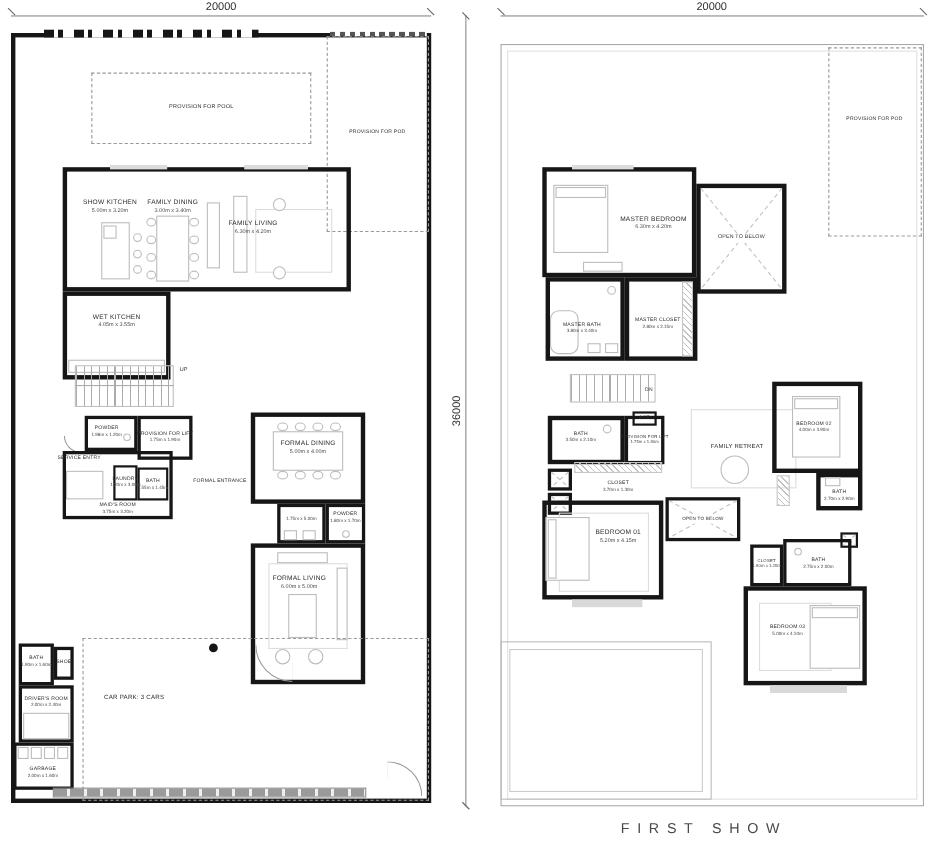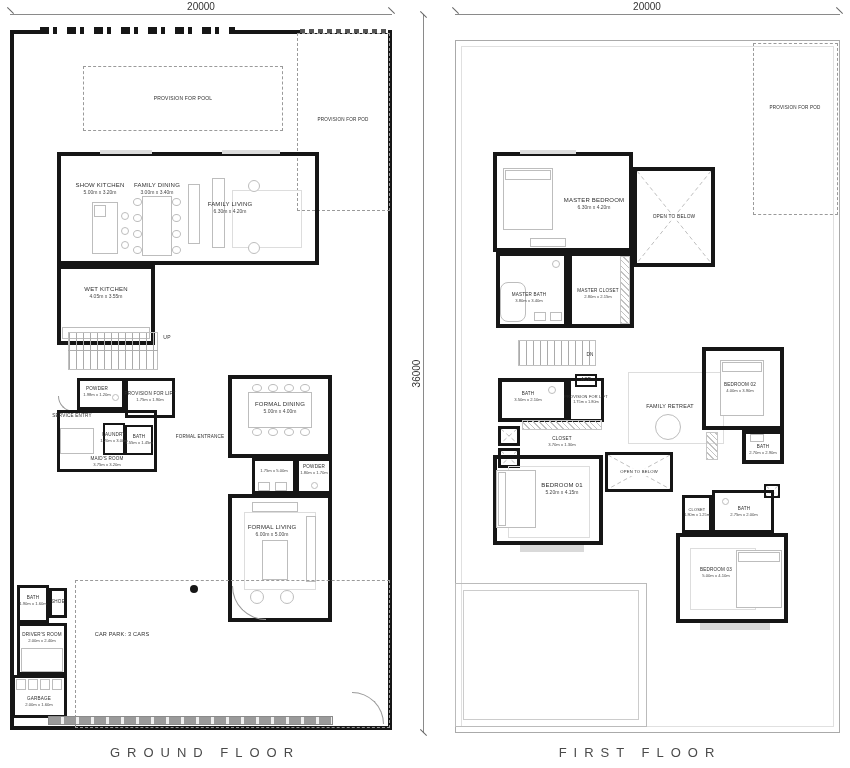--- a/index.html
+++ b/index.html
@@ -388,16 +388,15 @@
   <div class="abs f" style="left:738px;top:552px;width:42px;height:10px;"></div>
   <div class="rl xs" style="left:716px;top:573px;">
     <span class="nm">BEDROOM 03</span>
     <span class="dm">5.00m x 4.10m</span>
   </div>
   <div class="abs" style="left:700px;top:623px;width:70px;height:7px;background:#d9d9d9;"></div>
 
   <div class="abs" style="left:455px;top:583px;width:192px;height:144px;border:1px solid #bbb;"></div>
   <div class="abs" style="left:463px;top:590px;width:176px;height:130px;border:1px solid #ccc;"></div>
 
-  <div class="title" style="left:205px;top:745px;">GROUND FLOOR</div>
-  <div class="title" style="left:640px;top:745px;">FIRST FLOOR</div>
+  <div class="title" style="left:640px;top:745px;">FIRST SHOW</div>
 
 </div>
 
 </body></html>

